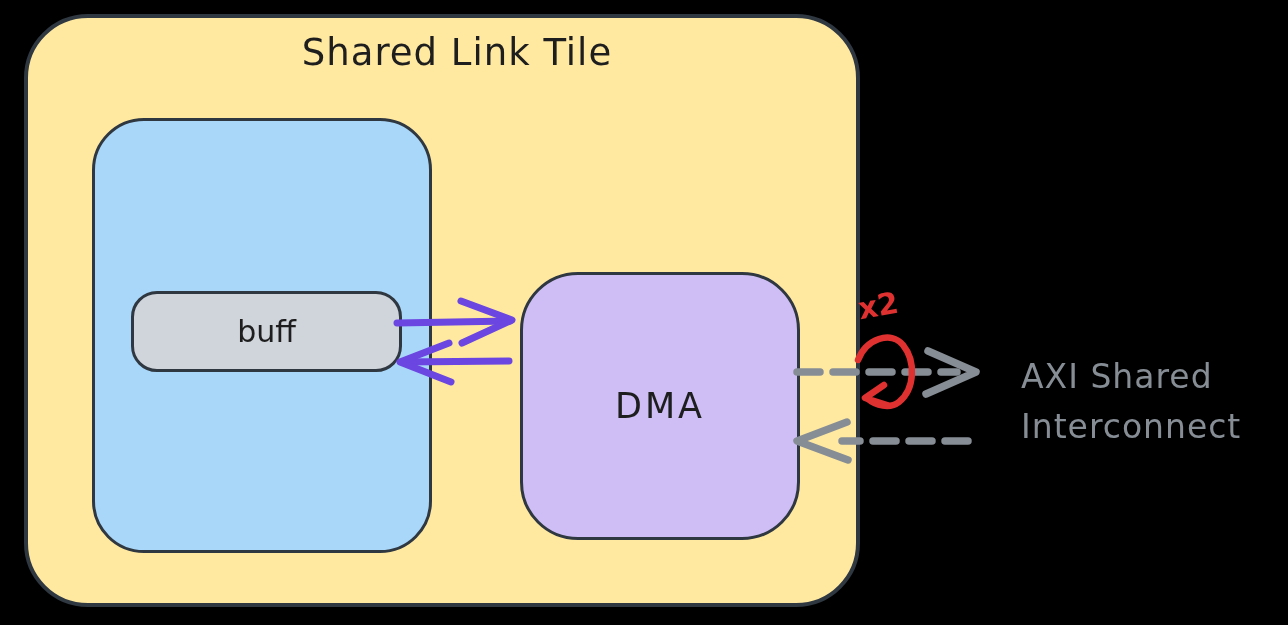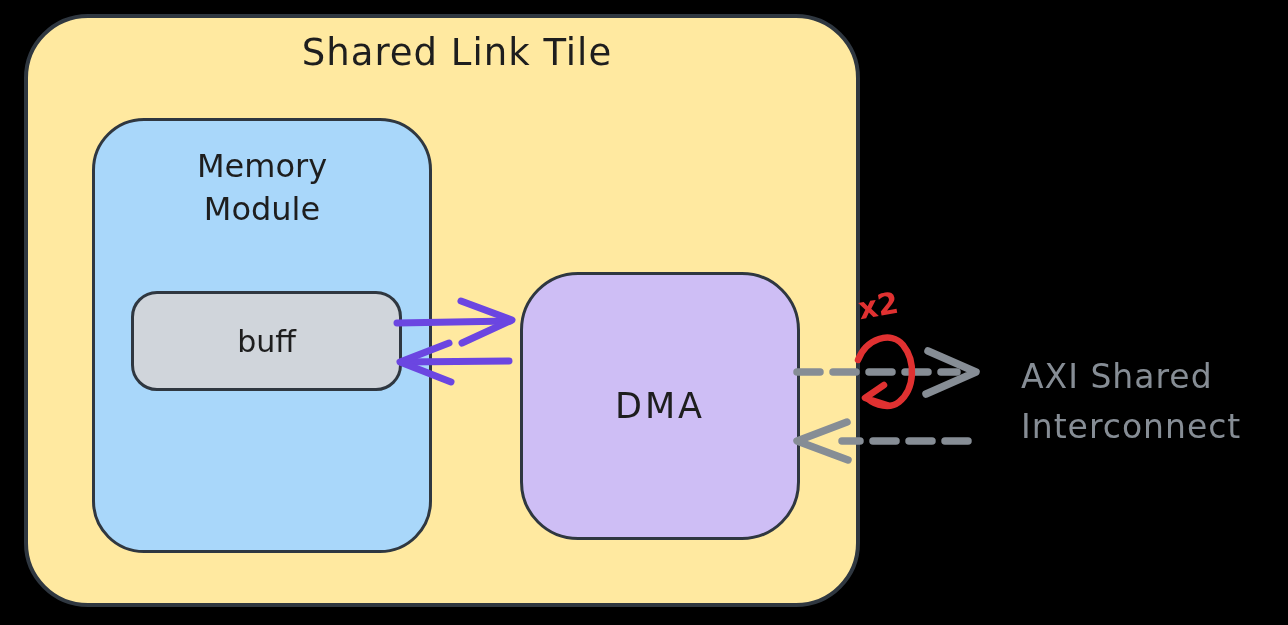--- a/index.html
+++ b/index.html
@@ -53,21 +53,21 @@
     top: 24px;
     width: 170px;
     text-align: center;
     font-size: 32px;
     font-weight: 500;
     line-height: 43px;
     color: var(--label-dark, #1e1e1e);
   }
   #buff-box {
     left: 122px; top: 284px;
-    width: 271px; height: 100px;
+    width: 271px; height: 81px;
     border-radius: 26px;
     border-width: 3.5px;
     background: var(--buff-fill, #d0d5db);
     display: flex;
     align-items: center;
     justify-content: center;
   }
   #buff-label {
     font-size: 30px;
     font-weight: 500;
@@ -128,21 +128,20 @@
 </style>
 </head>
 <body>
 
 <div id="stage">
 
   <div class="node" id="tile-box">
     <div id="tile-title">Shared Link Tile</div>
 
     <div class="node" id="memory-box" style="left:64px; top:100px;">
-      <div id="memory-label">Memory Module</div>
 
       <div class="node" id="buff-box" style="left:36px; top:170px;">
         <div id="buff-label">buff</div>
       </div>
     </div>
 
     <div class="node" id="dma-box" style="left:492px; top:254px;text-align:right;">
       <div id="dma-label">DMA</div>
     </div>
   </div>

